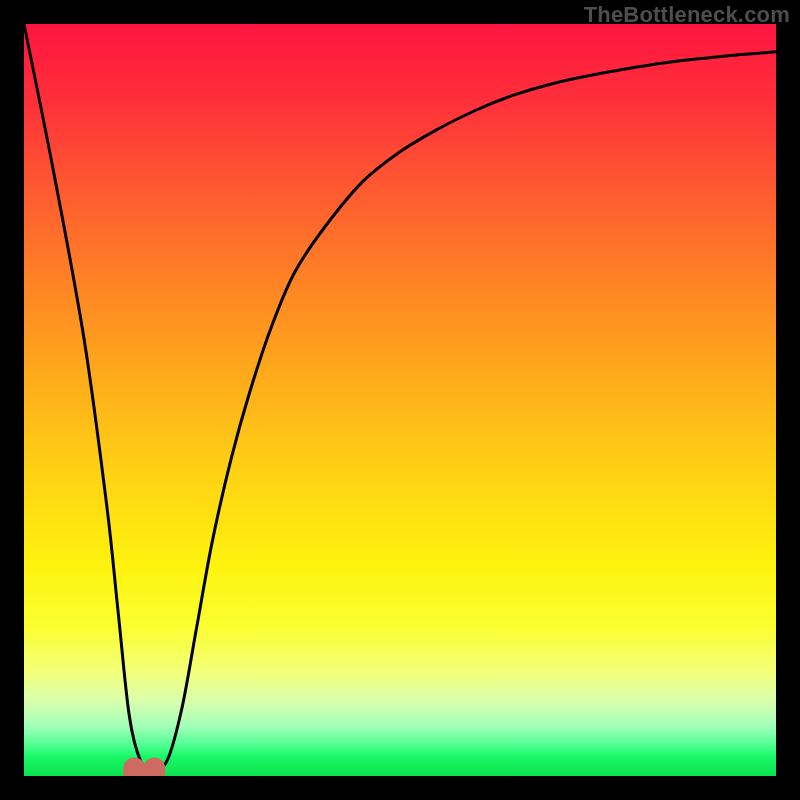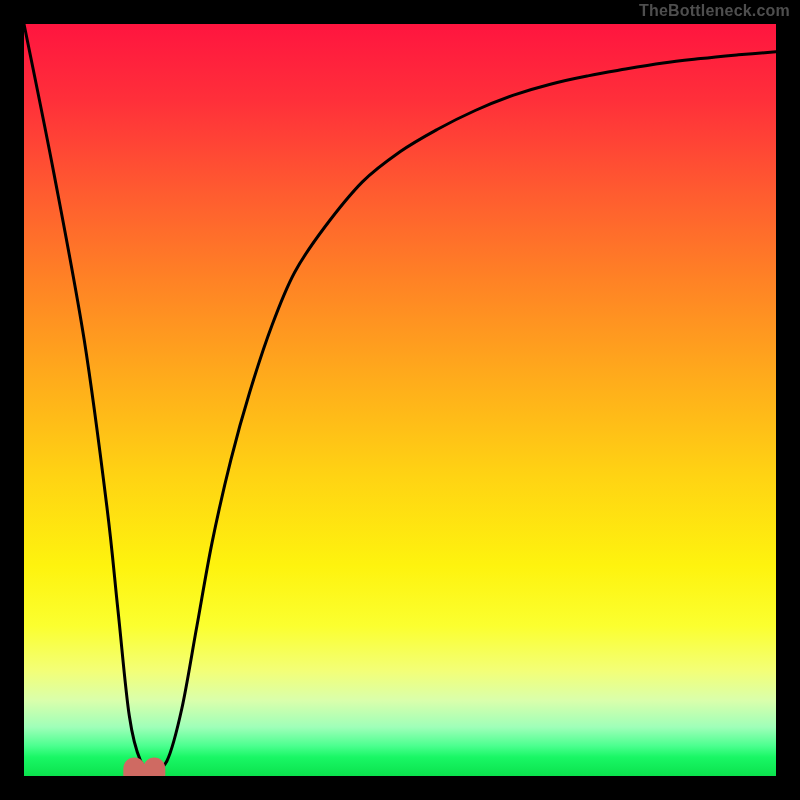--- a/index.html
+++ b/index.html
@@ -43,21 +43,21 @@
       #4bff8f 96%,
       #19f765 97.5%,
       #0be24d 100%
     );
   }
   .watermark {
     position: absolute;
     top: 2px;
     right: 10px;
     color: #4e4e4e;
-    font-size: 16px;
+    font-size: 22px;
     font-weight: 600;
     letter-spacing: 0.2px;
     user-select: none;
   }
   svg.curve {
     position: absolute;
     inset: 0;
   }
 </style>
 </head>

